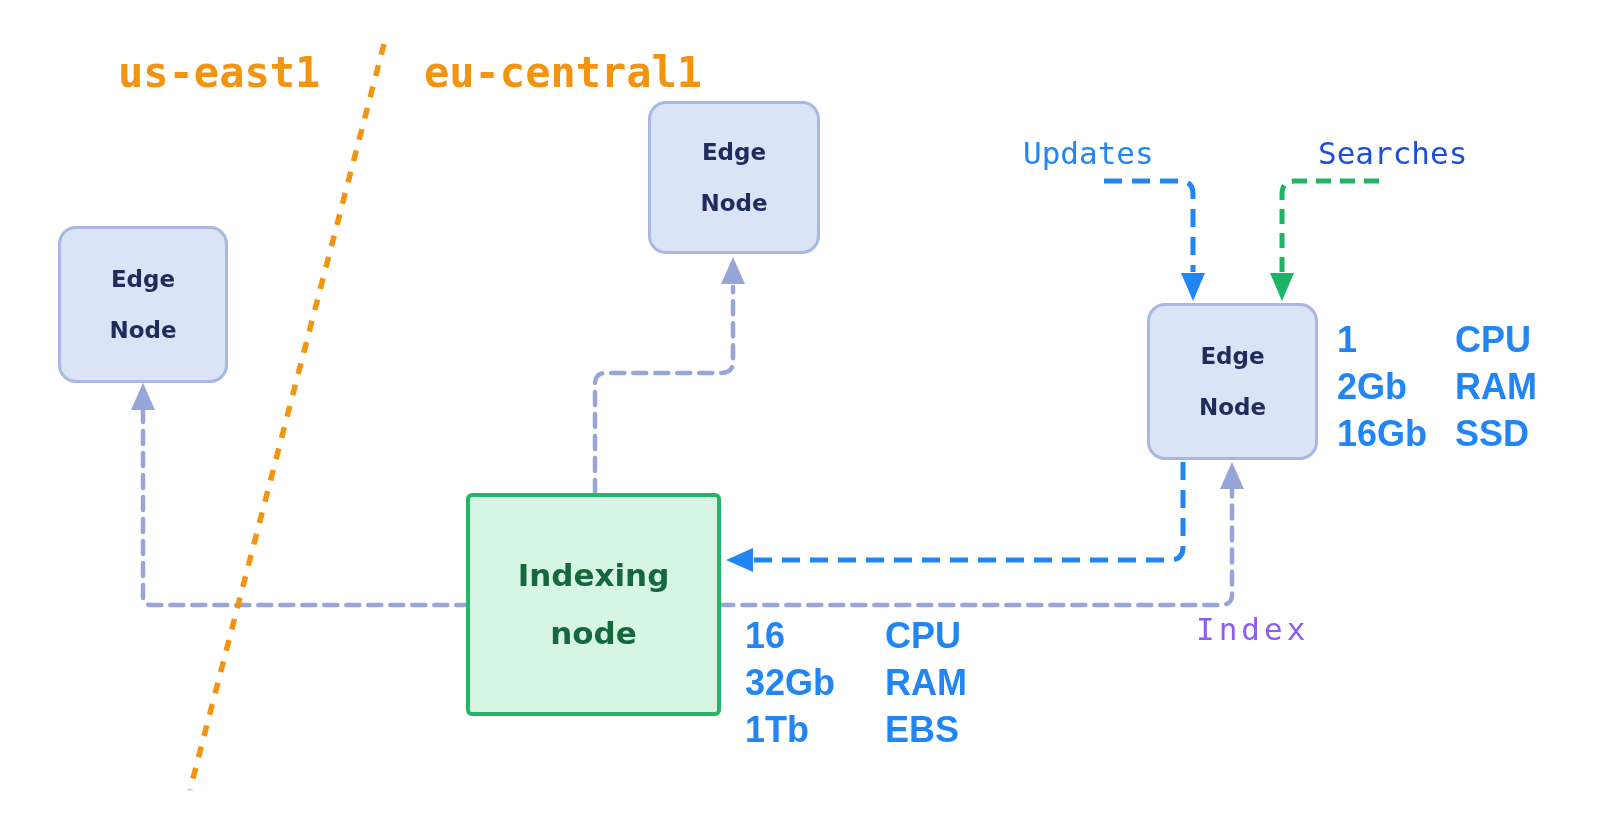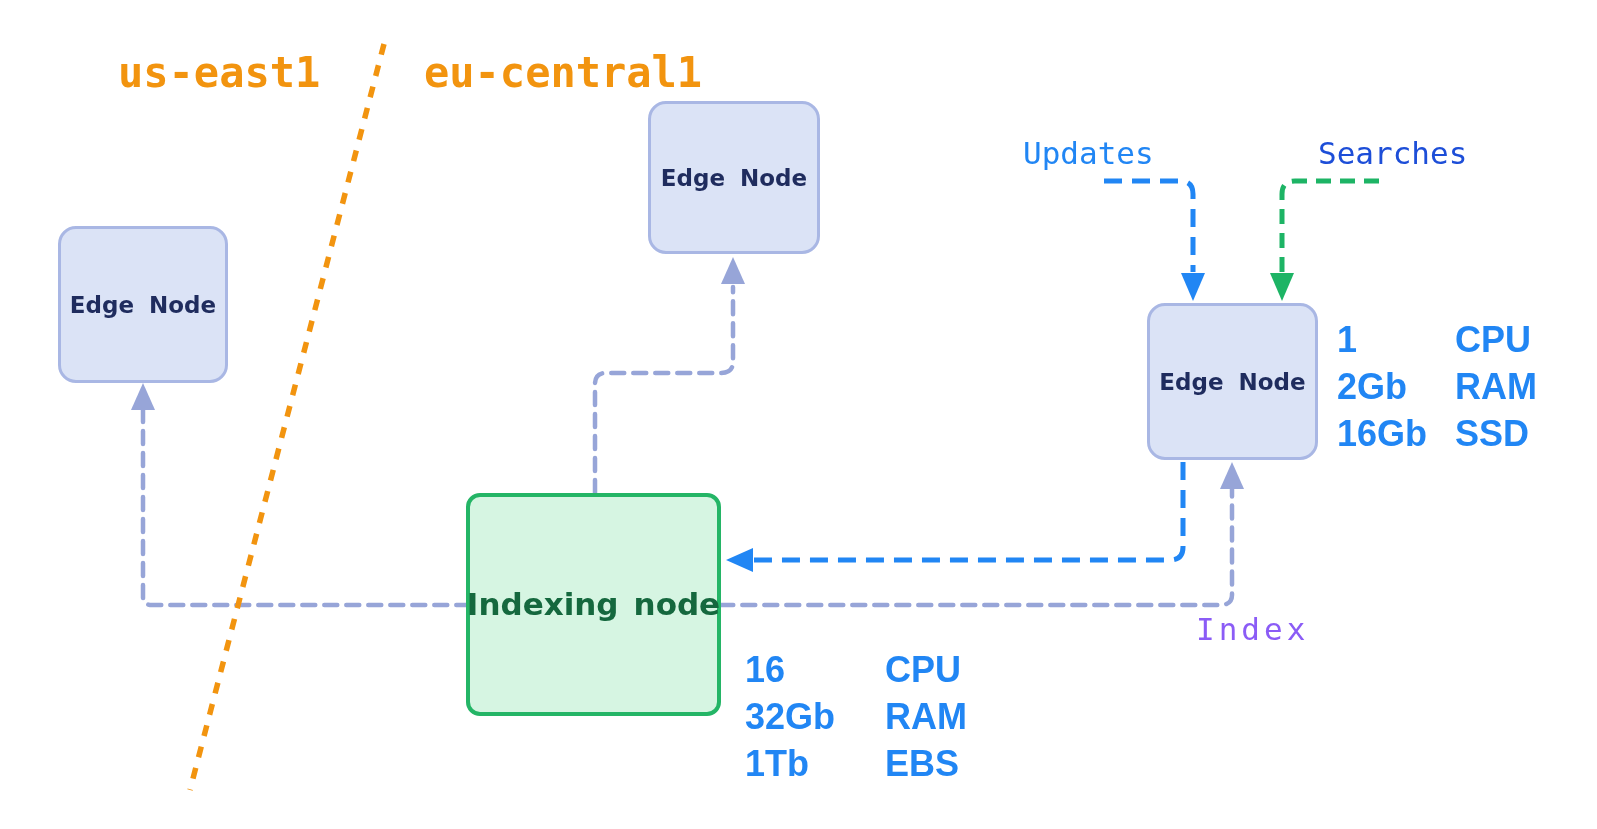--- a/index.html
+++ b/index.html
@@ -20,21 +20,21 @@
   .stage > svg {
     position: absolute;
     left: 0; top: 0;
     width: 1597px;
     height: 829px;
   }
   .node {
     position: absolute;
     box-sizing: border-box;
     display: flex;
-    flex-direction: row;
+    flex-direction: column;
     align-items: center;
     justify-content: center;
     text-align: center;
     gap: 15px;
   }
   .edge-node {
     background: #dbe3f6;
     border: 3px solid #a9b7e4;
     border-radius: 18px;
     color: #1f2c5e;
@@ -43,21 +43,21 @@
     font-weight: bold;
     font-family: "DejaVu Sans", sans-serif;
   }
   .edge-node-us   { left: 58px;   top: 226px; width: 170px; height: 157px; }
   .edge-node-eu   { left: 648px;  top: 101px; width: 172px; height: 153px; }
   .edge-node-main { left: 1147px; top: 303px; width: 171px; height: 157px; }
   .indexing-node {
     left: 466px; top: 493px; width: 255px; height: 223px;
     background: #d6f5e2;
     border: 4px solid #24b566;
-    border-radius: 14px;
+    border-radius: 6px;
     color: #15683e;
     font-size: 31px;
     line-height: 43px;
     font-weight: bold;
     font-family: "DejaVu Sans", sans-serif;
   }
   .region-label {
     position: absolute;
     font-family: "DejaVu Sans Mono", monospace;
     font-weight: bold;
@@ -81,21 +81,21 @@
     position: absolute;
     color: #2186f4;
     font-family: "Liberation Sans", sans-serif;
     font-weight: bold;
     font-size: 36px;
     line-height: 47px;
   }
   .spec-row { display: flex; }
   .spec-edge { left: 1337px; top: 316px; }
   .spec-edge .spec-value { width: 118px; }
-  .spec-indexing { left: 745px; top: 646px; }
+  .spec-indexing { left: 745px; top: 612px; }
   .spec-indexing .spec-value { width: 140px; }
 </style>
 </head>
 <body>
 
 <div class="stage">
 
   <svg viewBox="0 0 1597 829">
 
     <path d="M 143 409 V 597 Q 143 605 152 605 H 1220 Q 1232 605 1232 595 V 487" fill="none" stroke="#97a5d8" stroke-width="4.5" stroke-dasharray="13 9" stroke-linecap="round"></path>

